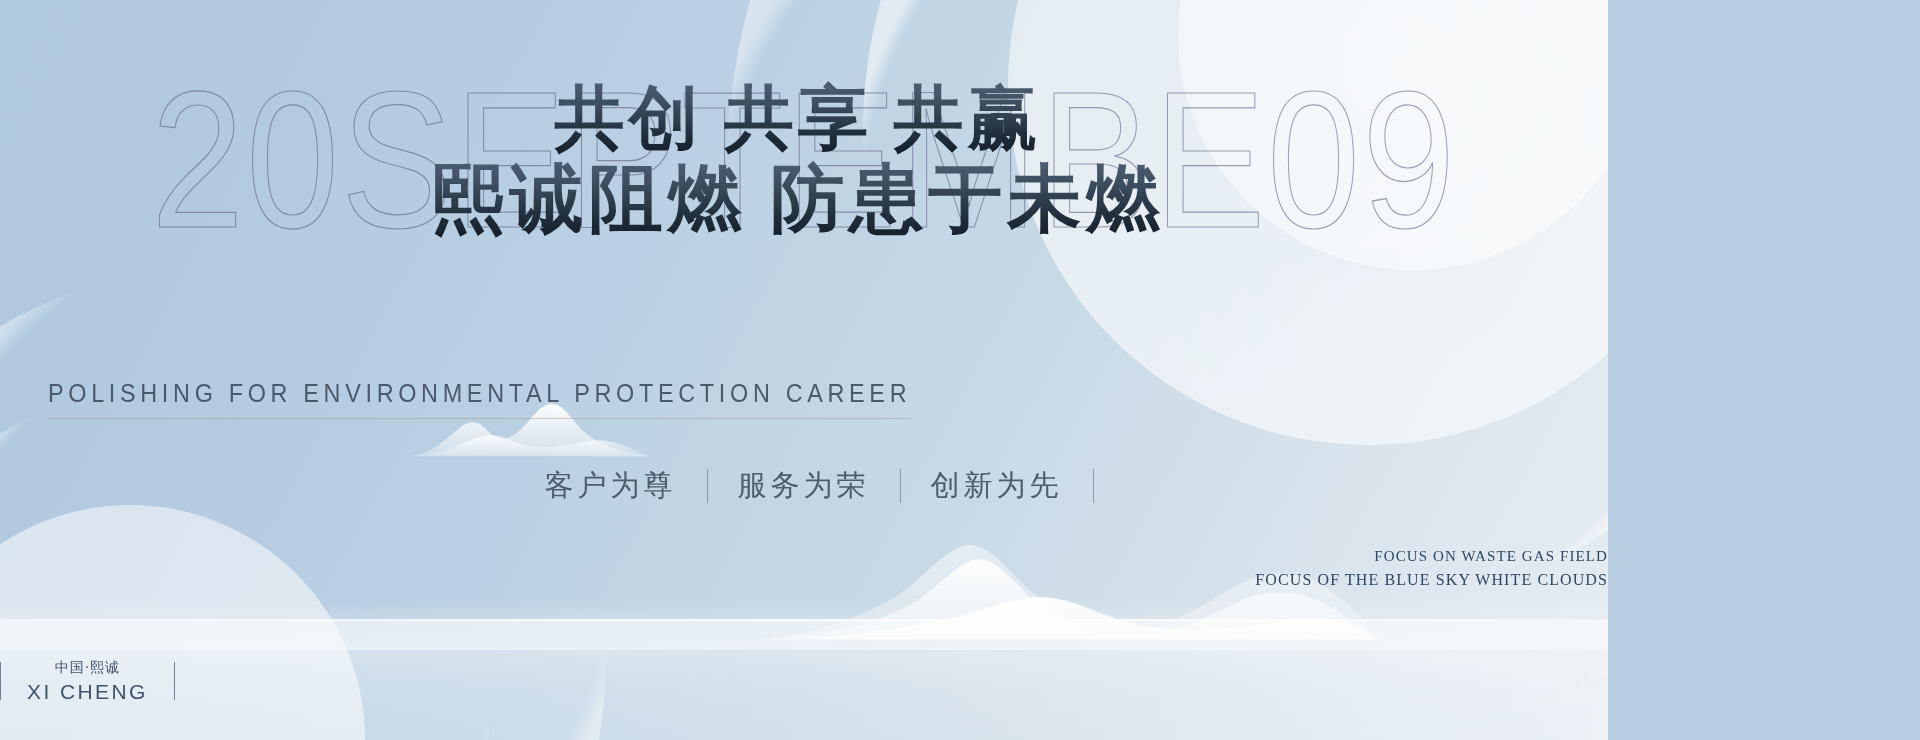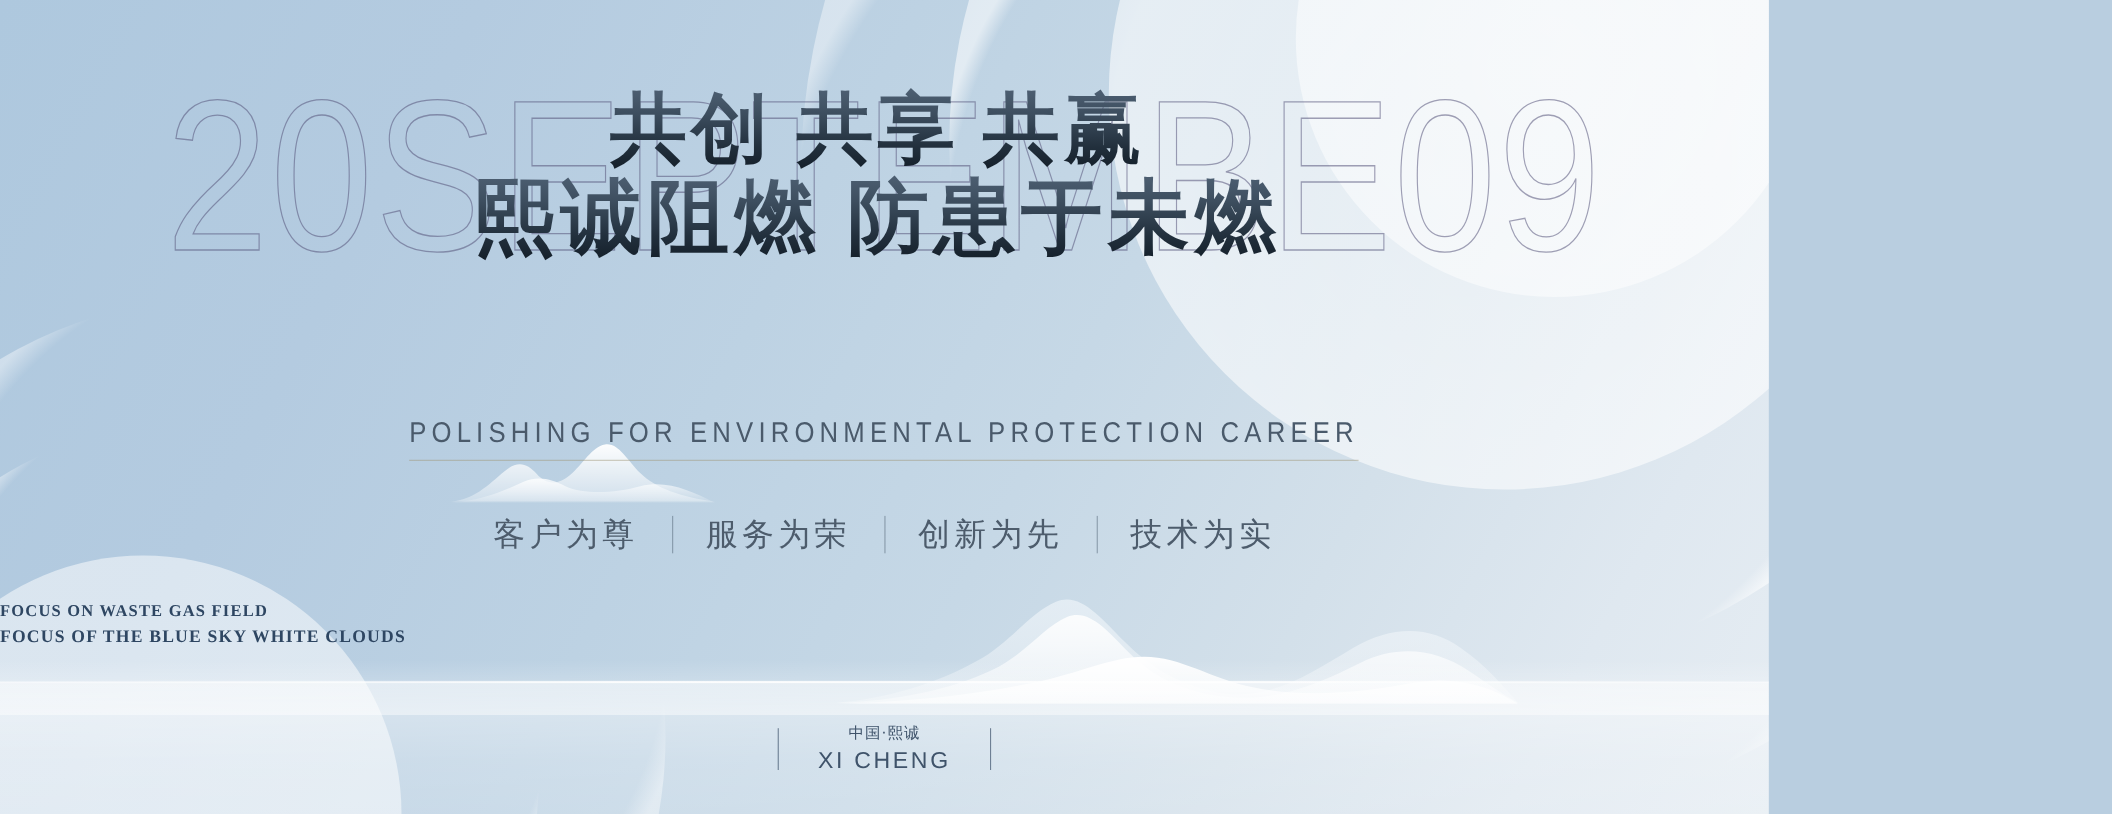--- a/index.html
+++ b/index.html
@@ -88,21 +88,21 @@
     -webkit-background-clip:text;
     background-clip:text;
     color:transparent;
     white-space:nowrap;
   }
   .headline.l2 { font-size:74px; letter-spacing:5px; margin-top:0; }
 
   
   .eng-line {
     position:absolute; left:0; right:0; top:378px;
-    text-align:center;
+    text-align:left;
   }
   .eng-line .txt {
     display:inline-block;
     font-family:"Liberation Sans", "DejaVu Sans", sans-serif;
     font-size:26px;
     font-weight:400;
     letter-spacing:5.2px;
     color:#4a5a6b;
     transform:scaleX(0.90);
     padding-bottom:9px;
@@ -125,33 +125,33 @@
     white-space:nowrap;
   }
   .values-row .sep {
     width:1px; height:34px;
     background:rgba(86,103,121,0.55);
   }
 
   
   .serif-small {
     position:absolute; left:0; right:0; top:545px;
-    text-align:left;
+    text-align:right;
     font-family:"Liberation Serif", "DejaVu Serif", serif;
-    font-weight:700;
+    font-weight:400;
     color:#2e4662;
     line-height:1.55;
   }
   .serif-small .s1 { font-size:15px; letter-spacing:1.1px; }
   .serif-small .s2 { font-size:16px; letter-spacing:1.1px; }
 
   
   .footer-mark {
     position:absolute; left:0; right:0; top:656px;
-    display:flex; align-items:center; justify-content:center; gap:36px;
+    display:flex; align-items:center; justify-content:flex-start; gap:26px;
   }
   .footer-mark .bar { width:1px; height:38px; background:rgba(73,94,117,0.75); }
   .footer-mark .stack { text-align:center; line-height:1.35; }
   .footer-mark .cn {
     font-family:"DejaVu Sans","Liberation Sans",sans-serif;
     font-size:14px; letter-spacing:1px; color:#3f536a;
   }
   .footer-mark .en {
     font-family:"Liberation Sans","DejaVu Sans",sans-serif;
     font-size:21px; letter-spacing:2.4px; color:#3f536a;
@@ -208,21 +208,20 @@
     <span class="txt">POLISHING FOR ENVIRONMENTAL PROTECTION CAREER</span>
   </div>
 
   <div class="values-row">
     <span class="val">客户为尊</span>
     <span class="sep"></span>
     <span class="val">服务为荣</span>
     <span class="sep"></span>
     <span class="val">创新为先</span>
     <span class="sep"></span>
-    <span class="val">技术为实</span>
   </div>
 
   <svg class="mtn mtn-right" viewBox="0 0 620 105" preserveAspectRatio="none">
     <defs>
       <linearGradient id="rg1" x1="0" y1="0" x2="0" y2="1">
         <stop offset="0%" stop-color="#ffffff" stop-opacity="0.98"></stop>
         <stop offset="70%" stop-color="#ffffff" stop-opacity="0.72"></stop>
         <stop offset="100%" stop-color="#ffffff" stop-opacity="0.45"></stop>
       </linearGradient>
       <linearGradient id="rg2" x1="0" y1="0" x2="0" y2="1">

